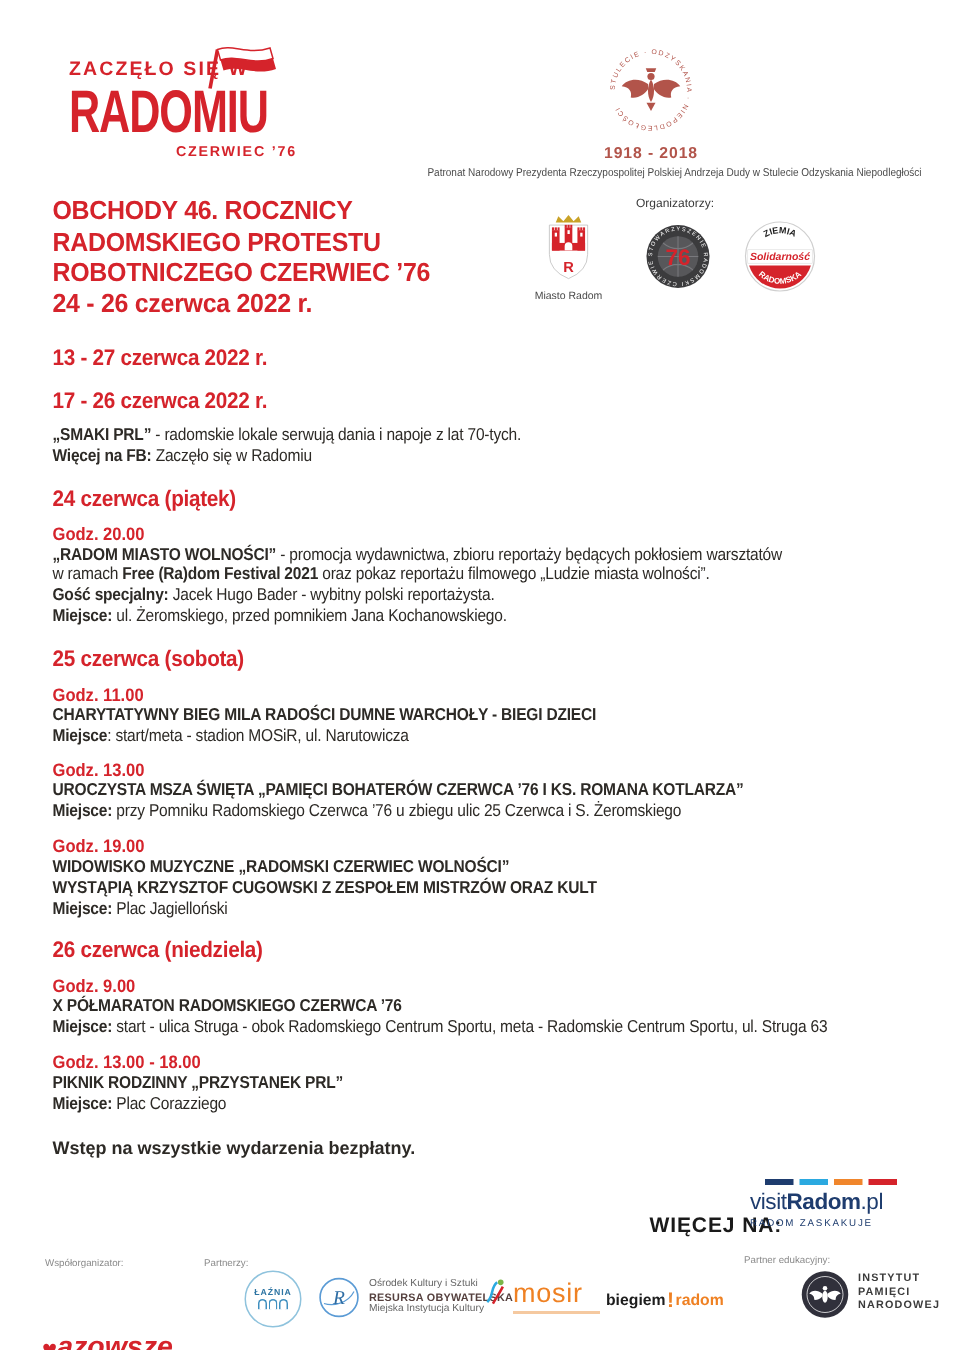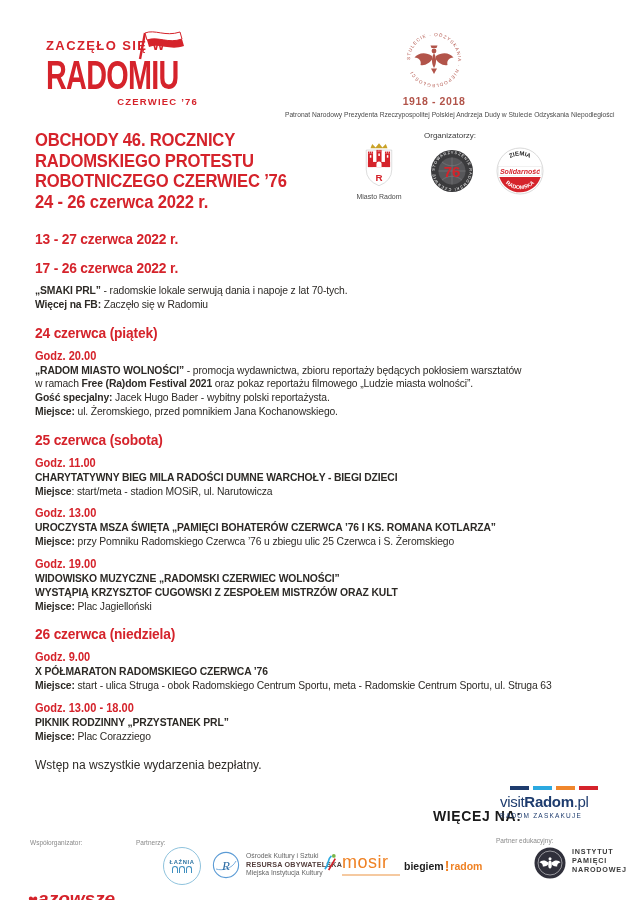--- a/index.html
+++ b/index.html
@@ -44,21 +44,21 @@
   .ev-section:first-child{margin-top:0}
   .ev-heading{color:var(--red);font-weight:800;font-size:15px;line-height:17px;margin-bottom:4px;
               letter-spacing:-.2px;white-space:nowrap;transform:scaleX(.92);transform-origin:left center}
   .ev-entry{margin-top:8px}
   .ev-entry:first-of-type{margin-top:2px}
   .ev-time{color:var(--red);font-weight:800;font-size:12px;line-height:14px;margin-bottom:1px;
            white-space:nowrap;transform:scaleX(.92);transform-origin:left center}
   .ev-line{font-size:11.5px;line-height:13.8px;letter-spacing:-.15px;color:var(--ink);
            white-space:nowrap;transform:scaleX(.9);transform-origin:left center}
   .ev-line .b{font-weight:700}
-  .ev-note{font-weight:400;font-size:12px;margin-top:14px;color:var(--ink)}
+  .ev-note{font-weight:700;font-size:12px;margin-top:14px;color:var(--ink)}
 
   
   .more-label{position:absolute;left:433px;top:808px;font-weight:800;font-size:14px;letter-spacing:.6px;color:#1a1a1a}
   .visit{position:absolute;left:500px;top:786px;width:98px;text-align:left}
   .visit-bars{display:flex;gap:4px;justify-content:flex-end}
   .visit-bars span{width:19px;height:4px;display:block}
   .vb1{background:var(--navy)} .vb2{background:var(--cyan)} .vb3{background:var(--orange)} .vb4{background:var(--red)}
   .visit-name{color:var(--navy);font-size:15px;letter-spacing:-.3px;margin-top:3px;white-space:nowrap}
   .visit-name .b{font-weight:700}
   .visit-tag{color:var(--navy);font-size:6.5px;letter-spacing:1.2px;margin-top:2px}
@@ -73,21 +73,21 @@
   .laznia{position:absolute;left:163px;top:847px;width:38px;height:38px;border:1.6px solid #8fc3dd;border-radius:50%;
           display:flex;flex-direction:column;align-items:center;justify-content:center}
   .lz-name{color:#2e75a3;font-weight:700;font-size:5.8px;letter-spacing:.6px}
   .lz-arches{margin-top:1px;line-height:0}
   .arch{display:inline-block;width:6px;height:7px;border:1.6px solid #3f8fbf;border-bottom:none;border-radius:5px 5px 0 0;margin:0 .5px}
   .resursa{position:absolute;left:212px;top:851px;display:flex;align-items:center;gap:6px}
   .rs-text div{line-height:8.5px}
   .rs1,.rs3{font-size:6.8px;color:#666}
   .rs2{font-size:7.2px;font-weight:700;color:#55403e;letter-spacing:.2px}
   .mosir{position:absolute;left:322px;top:852px}
-  .ms-row{display:flex;align-items:center;gap:3px}
+  .ms-row{display:flex;align-items:flex-start;gap:3px}
   .ms-name{color:#ef8123;font-size:18px;letter-spacing:.5px}
   .ms-line{height:2px;background:#f5c9a0;margin-top:1px;width:58px;margin-left:20px}
   .biegiem{position:absolute;left:404px;top:858px;font-size:10.5px;font-weight:800;white-space:nowrap}
   .bg1{color:#1d1d1d} .bg-excl{color:#ef8123;font-size:14px;vertical-align:-1px;padding:0 1px} .bg2{color:#ef8123}
   .ipn{position:absolute;left:534px;top:847px;display:flex;align-items:flex-start;gap:6px}
   .ipn-text div{font-size:7.2px;line-height:9px;letter-spacing:.8px;color:#3b3b3b;font-weight:600}
 </style>
 </head>
 <body>
 

